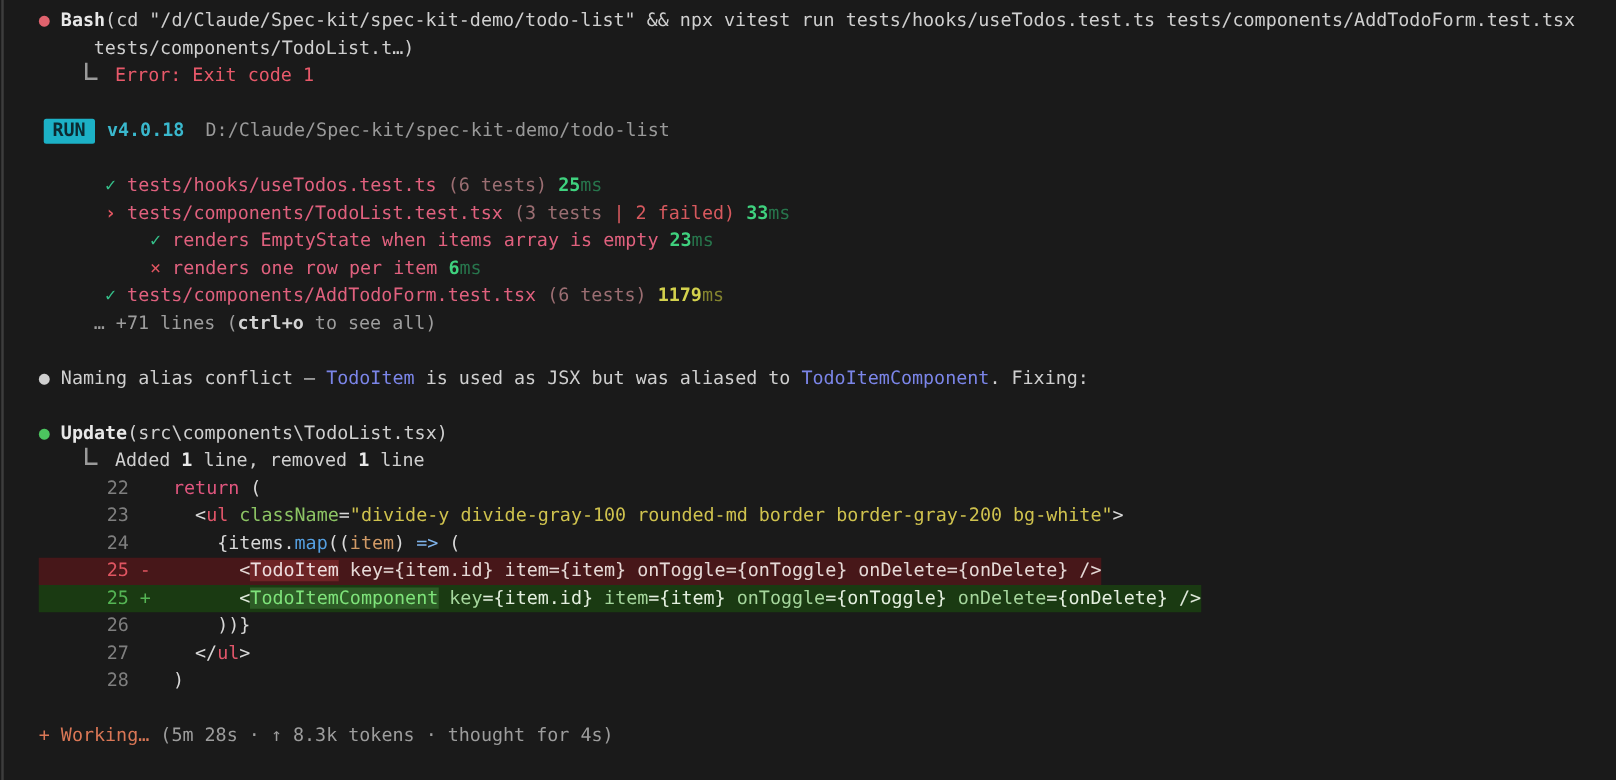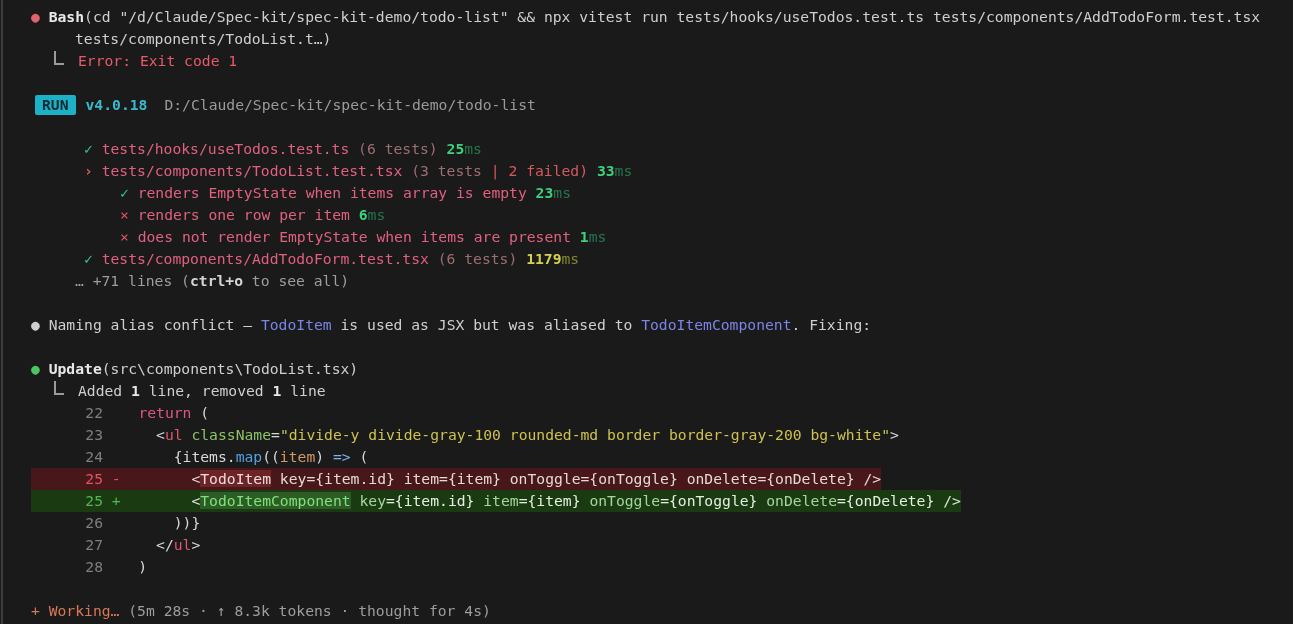--- a/index.html
+++ b/index.html
@@ -3,21 +3,21 @@
 <meta charset="utf-8">
 <style>
   html,body{margin:0;padding:0;background:#1a1a1a;}
   body{width:1293px;height:624px;overflow:hidden;position:relative;
        font-family:"DejaVu Sans Mono","Liberation Mono",monospace;
        font-size:14.7px;color:#cfcfcf;}
   .left-strip{position:absolute;left:1px;top:0;bottom:0;width:2px;background:#3d3d3d;}
   .term{position:absolute;left:0;top:6px;right:15px;}
   .row{height:22px;line-height:22px;white-space:pre;padding-left:31px;overflow:hidden;}
   .pad-wrap{padding-left:75px;}
-  .pad-elbow{padding-left:52px;}
+  .pad-elbow{padding-left:66px;}
   .pad-run{padding-left:35px;}
   .pad-file{padding-left:84px;}
   .pad-case{padding-left:120px;}
   
   .t-plain{color:#cfcfcf;}
   .t-bold{color:#e8e8e8;font-weight:bold;}
   .t-dim{color:#9d9d9d;}
   .t-dimbold{color:#d4d4d4;font-weight:bold;margin-top:10px;}
   .t-red{color:#e8596a;}
   .t-rose{color:#e0617e;}
@@ -80,21 +80,20 @@
   <div class="row"></div>
 
   <div class="row pad-file"><span class="t-check">✓</span><span class="t-rose"> tests/hooks/useTodos.test.ts</span><span class="t-muted"> (6 tests) </span><span class="t-msnum">25</span><span class="t-msunit">ms</span></div>
 
   <div class="row pad-file"><span class="t-arrow">›</span><span class="t-rose"> tests/components/TodoList.test.tsx</span><span class="t-muted"> (3 tests </span><span class="t-failmeta">| 2 failed) </span><span class="t-msnum">33</span><span class="t-msunit">ms</span></div>
 
   <div class="row pad-case"><span class="t-check">✓</span><span class="t-rose"> renders EmptyState when items array is empty </span><span class="t-msnum">23</span><span class="t-msunit">ms</span></div>
 
   <div class="row pad-case"><span class="t-xmark">×</span><span class="t-rose"> renders one row per item </span><span class="t-msnum">6</span><span class="t-msunit">ms</span></div>
 
-  <div class="row pad-case"><span class="t-xmark">×</span><span class="t-rose"> does not render EmptyState when items are present </span><span class="t-msnum">1</span><span class="t-msunit">ms</span></div>
 
   <div class="row pad-file"><span class="t-check">✓</span><span class="t-rose"> tests/components/AddTodoForm.test.tsx</span><span class="t-muted"> (6 tests) </span><span class="t-ynum">1179</span><span class="t-yunit">ms</span></div>
 
   <div class="row pad-wrap"><span class="t-dim">… +71 lines (</span><span class="t-dimbold">ctrl+o</span><span class="t-dim"> to see all)</span></div>
 
   <div class="row"></div>
 
   <div class="row"><span class="bullet-white">●</span><span class="t-plain"> Naming alias conflict — </span><span class="t-blue">TodoItem</span><span class="t-plain"> is used as JSX but was aliased to </span><span class="t-blue">TodoItemComponent</span><span class="t-plain">. Fixing:</span></div>
 
   <div class="row"></div>

